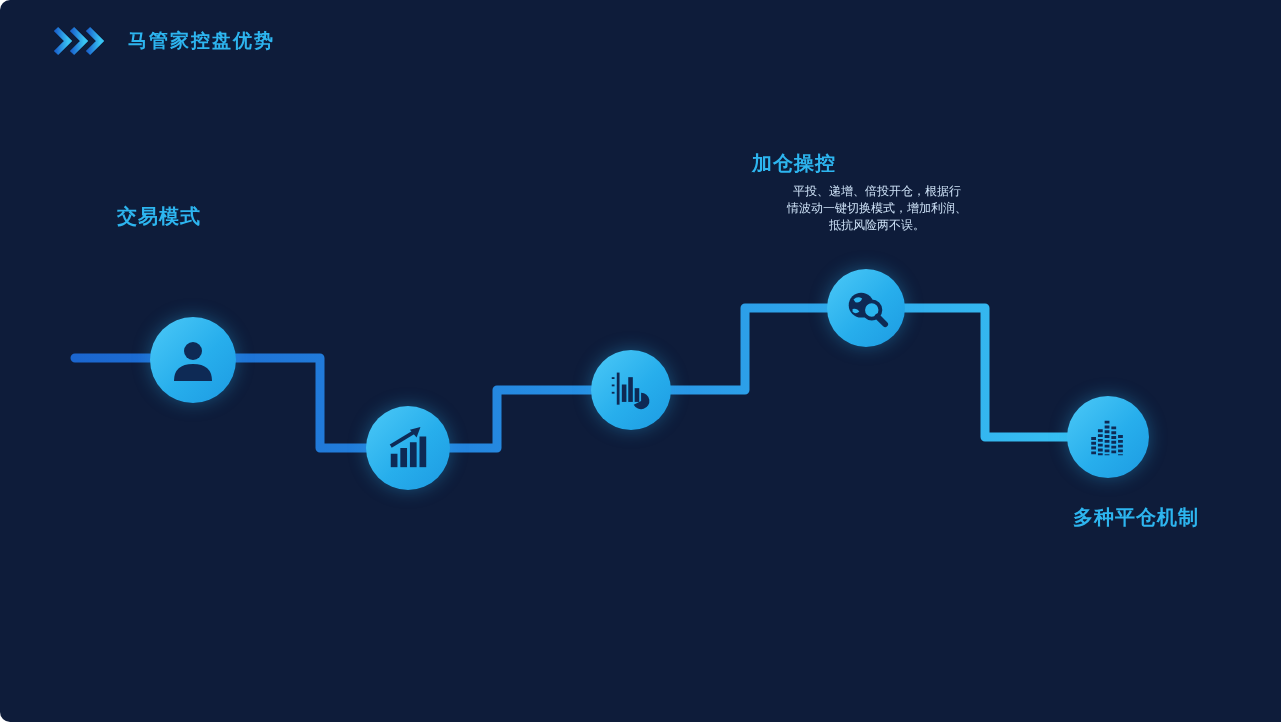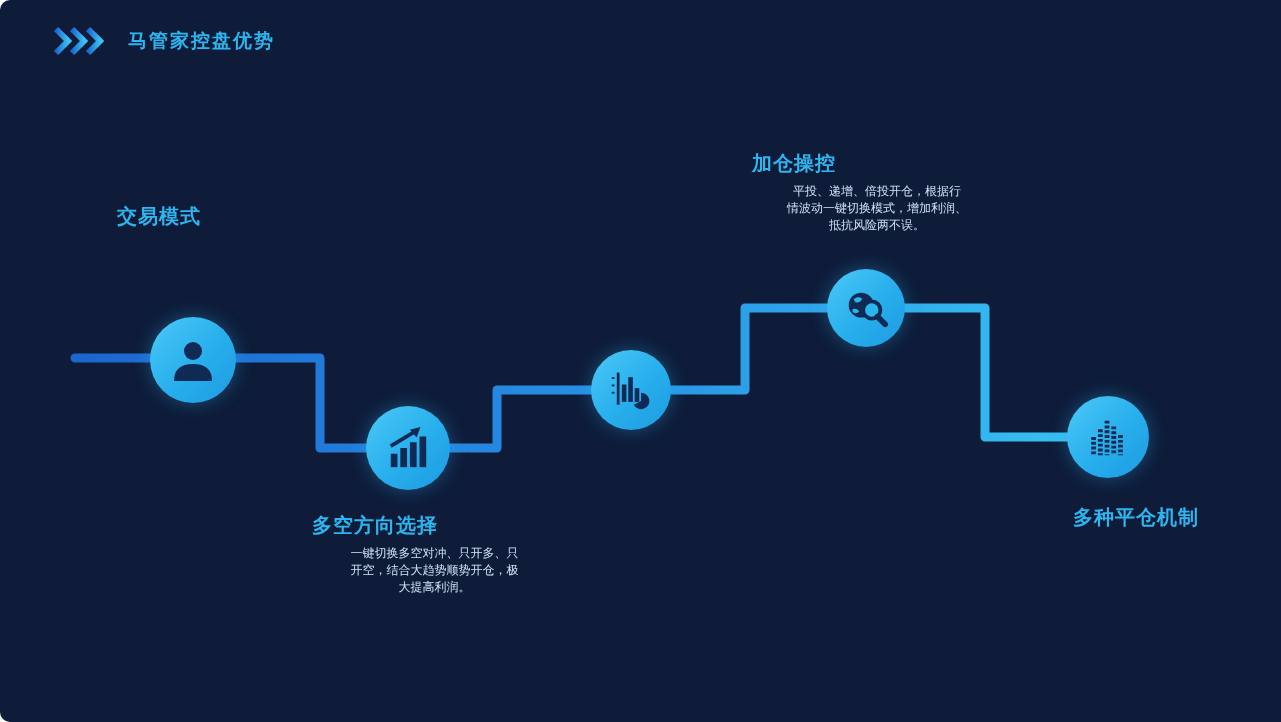--- a/index.html
+++ b/index.html
@@ -160,26 +160,20 @@
       <line x1="23" y1="7" x2="23" y2="43" stroke="#0e2a55" stroke-width="5" stroke-dasharray="3 2"></line>
       <line x1="30" y1="13" x2="30" y2="43" stroke="#0e2a55" stroke-width="5" stroke-dasharray="3 2"></line>
       <line x1="37" y1="22" x2="37" y2="43" stroke="#0e2a55" stroke-width="5" stroke-dasharray="3 2"></line>
     </svg>
   </div>
 
   <div class="step-text text-1">
     <div class="step-title">交易模式</div>
   </div>
 
-  <div class="step-text text-2">
-    <div class="step-title">多空方向选择</div>
-    <div class="step-desc">一键切换多空对冲、只开多、只
-开空，结合大趋势顺势开仓，极
-大提高利润。</div>
-  </div>
 
 
   <div class="step-text text-4">
     <div class="step-title">加仓操控</div>
     <div class="step-desc">平投、递增、倍投开仓，根据行
 情波动一键切换模式，增加利润、
 抵抗风险两不误。</div>
   </div>
 
   <div class="step-text text-5">

